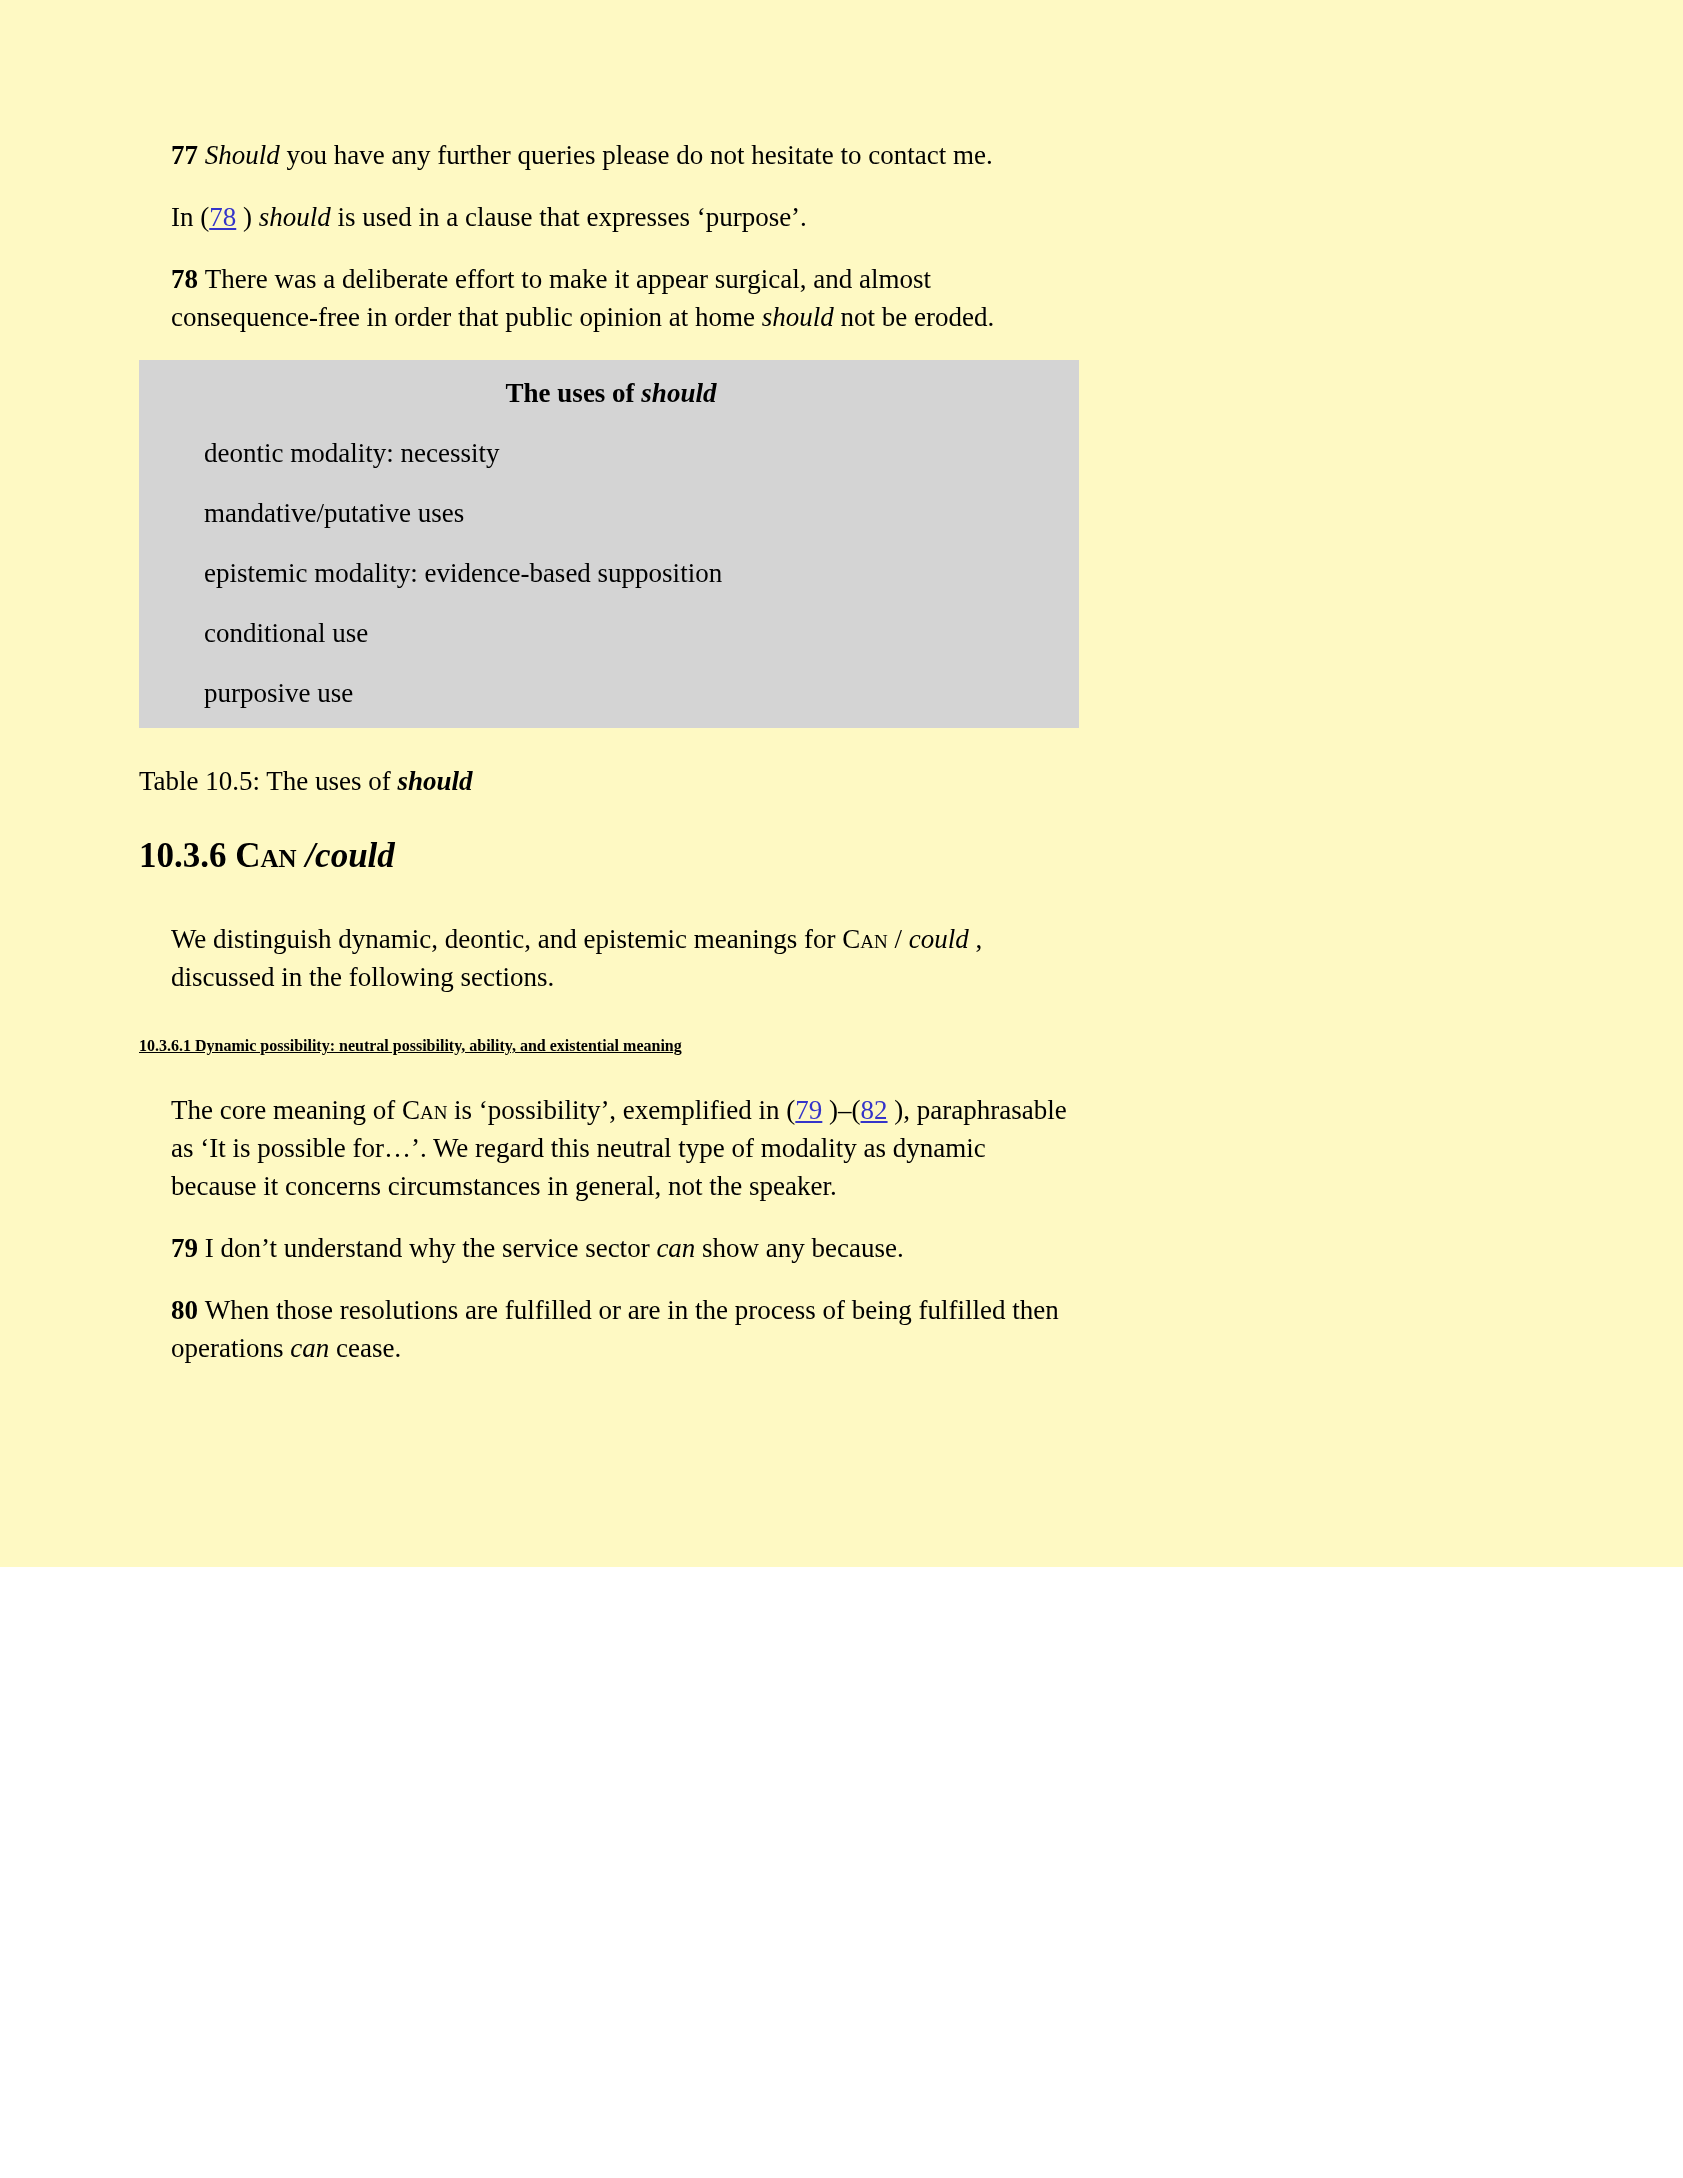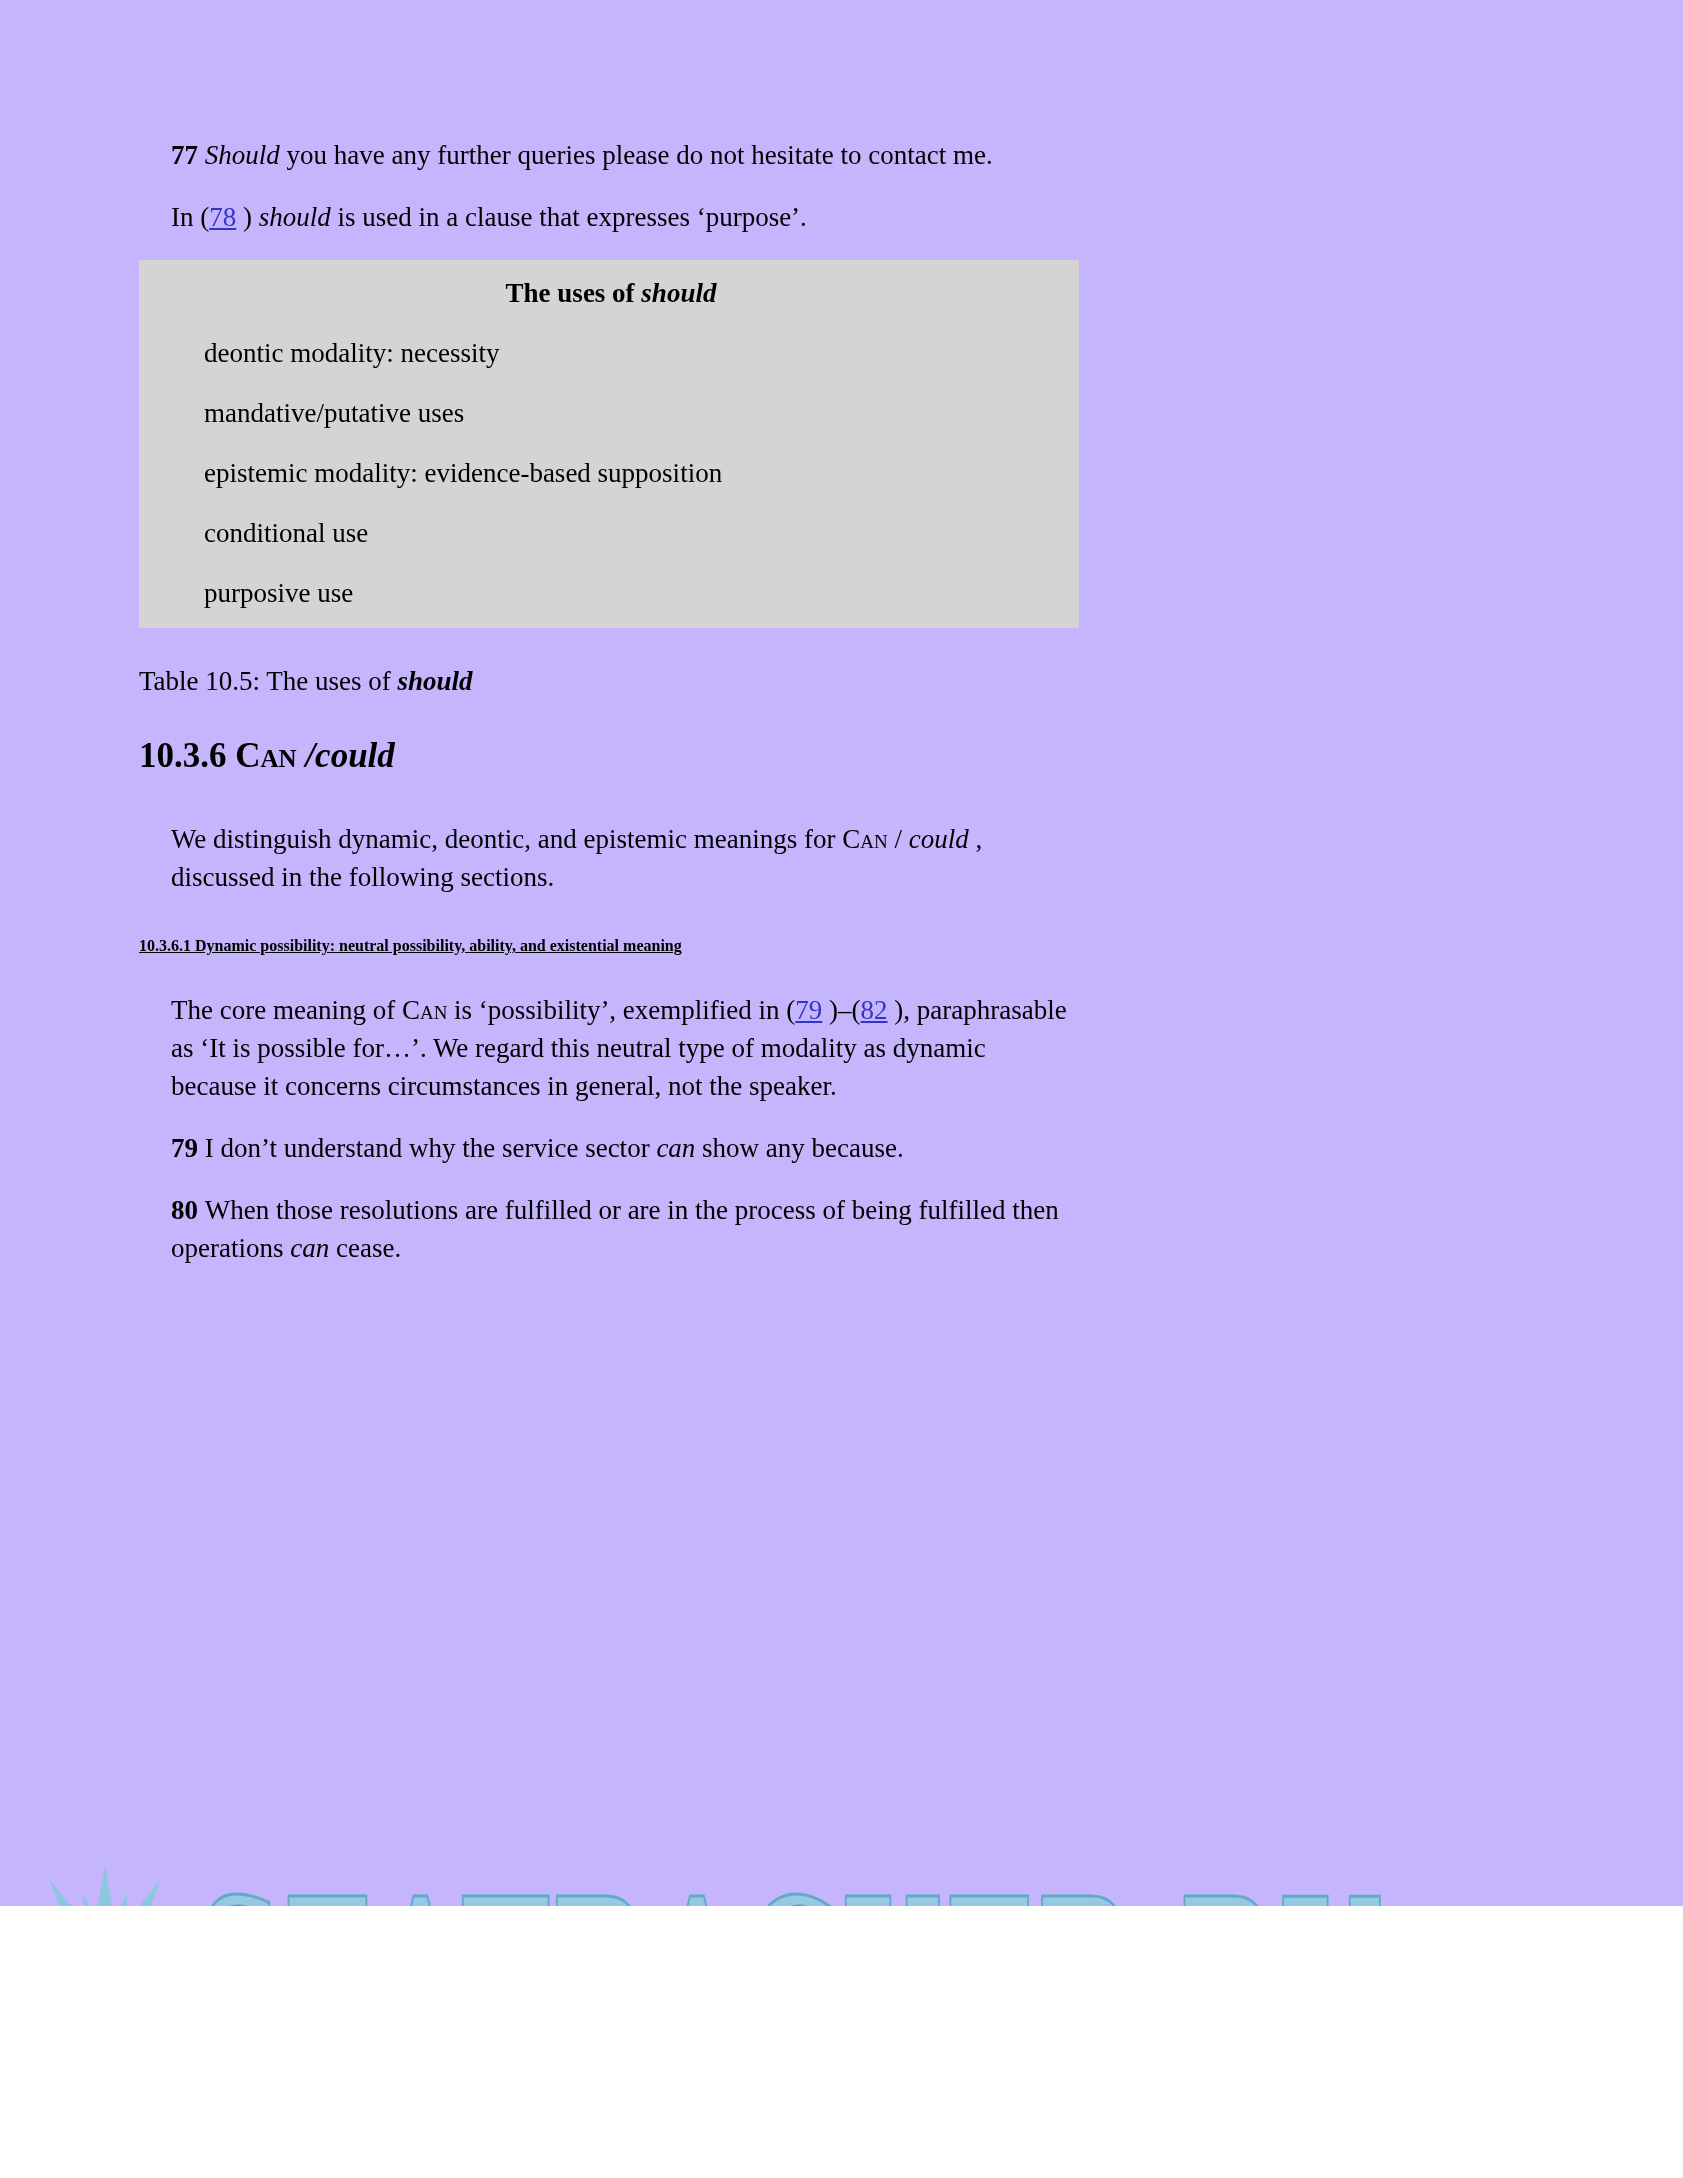--- a/index.html
+++ b/index.html
@@ -1,20 +1,20 @@
 <!DOCTYPE html>
 <html><head>
 <meta charset="utf-8">
 <style>
   html,body { margin:0; padding:0; background:#ffffff; }
   .page {
     position:relative;
     width:1683px;
-    height:1906px;
-    background:#c4b5fd;
+    height:1567px;
+    background:#fef9c3;
     font-family:"Liberation Serif","DejaVu Serif",serif;
     font-size:27px;
     color:#000000;
     overflow:hidden;
   }
   .content {
     position:absolute;
     top:136px;
     left:139px;
     width:936px;
@@ -104,20 +104,21 @@
 </head>
 <body>
 
 <div class="page">
   <div class="content">
 
     <p class="para"><b>77 </b><i>Should</i><span> you have any further queries please do not hesitate to contact me.</span></p>
 
     <p class="para"><span>In (</span><a class="link">78</a><span> ) </span><i>should</i><span> is used in a clause that expresses ‘purpose’.</span></p>
 
+    <p class="para"><b>78 </b><span>There was a deliberate effort to make it appear surgical, and almost consequence-free in order that public opinion at home </span><i>should</i><span> not be eroded.</span></p>
 
 
     <div class="tablebox">
       <div class="tbl-title"><span>The uses of </span><i>should</i></div>
       <div class="tbl-row">deontic modality: necessity</div>
       <div class="tbl-row">mandative/putative uses</div>
       <div class="tbl-row">epistemic modality: evidence-based supposition</div>
       <div class="tbl-row">conditional use</div>
       <div class="tbl-row">purposive use</div>
     </div>

